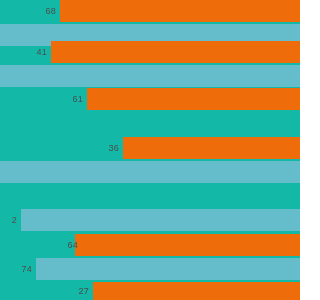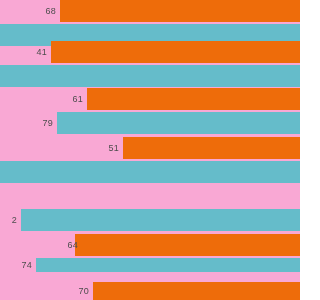--- a/index.html
+++ b/index.html
@@ -8,21 +8,21 @@
     padding: 0;
     background: #ffffff;
   }
   body {
     font-family: "Liberation Sans", sans-serif;
   }
   #chart-root {
     position: relative;
     width: 300px;
     height: 300px;
-    background: #f9a8d4;
+    background: #14b8a6;
     overflow: hidden;
   }
   .bar-row {
     position: absolute;
     left: 0;
     width: 300px;
     display: block;
   }
   .bar {
     position: absolute;
@@ -57,40 +57,36 @@
       <div class="bar" style="width: 249px; background: rgb(238, 108, 10);"></div>
       <span class="bar-label" style="right: 253px;">41</span>
     </div>
     <div class="bar-row" style="top: 65px; height: 22px;">
       <div class="bar" style="width: 300px; background: rgb(101, 188, 202);"></div>
     </div>
     <div class="bar-row" style="top: 88px; height: 22px;">
       <div class="bar" style="width: 213px; background: rgb(238, 108, 10);"></div>
       <span class="bar-label" style="right: 217px;">61</span>
     </div>
-    <div class="bar-row" style="top: 112px; height: 22px;">
-      <div class="bar" style="width: 243px; background: rgb(101, 188, 202);"></div>
-      <span class="bar-label" style="right: 247px;">79</span>
-    </div>
     <div class="bar-row" style="top: 137px; height: 22px;">
       <div class="bar" style="width: 177px; background: rgb(238, 108, 10);"></div>
-      <span class="bar-label" style="right: 181px;">51</span>
+      <span class="bar-label" style="right: 181px;">36</span>
     </div>
     <div class="bar-row" style="top: 161px; height: 22px;">
       <div class="bar" style="width: 300px; background: rgb(101, 188, 202);"></div>
     </div>
     <div class="bar-row" style="top: 209px; height: 22px;">
       <div class="bar" style="width: 279px; background: rgb(101, 188, 202);"></div>
       <span class="bar-label" style="right: 283px;">2</span>
     </div>
     <div class="bar-row" style="top: 234px; height: 22px;">
       <div class="bar" style="width: 225px; background: rgb(238, 108, 10);"></div>
       <span class="bar-label" style="right: 222px;">64</span>
     </div>
-    <div class="bar-row" style="top: 258px; height: 14px;">
+    <div class="bar-row" style="top: 258px; height: 22px;">
       <div class="bar" style="width: 264px; background: rgb(101, 188, 202);"></div>
       <span class="bar-label" style="right: 268px;">74</span>
     </div>
     <div class="bar-row" style="top: 282px; height: 18px;">
       <div class="bar" style="width: 207px; background: rgb(238, 108, 10);"></div>
-      <span class="bar-label" style="right: 211px;">70</span>
+      <span class="bar-label" style="right: 211px;">27</span>
     </div>
   </div>
 
 </body></html>

